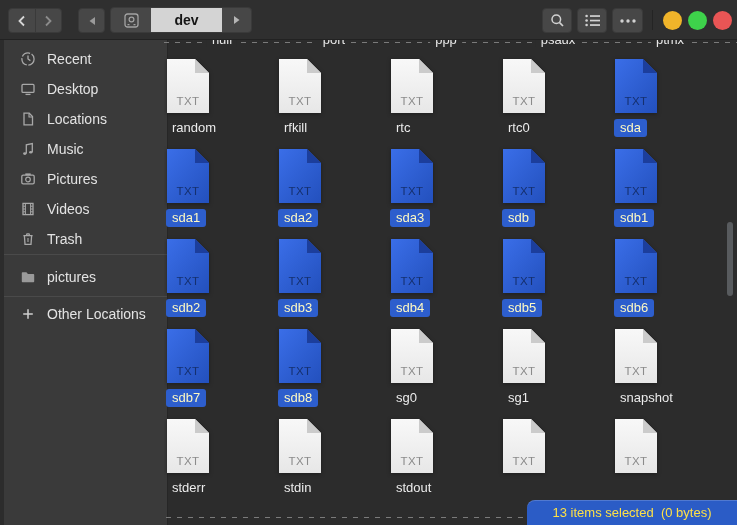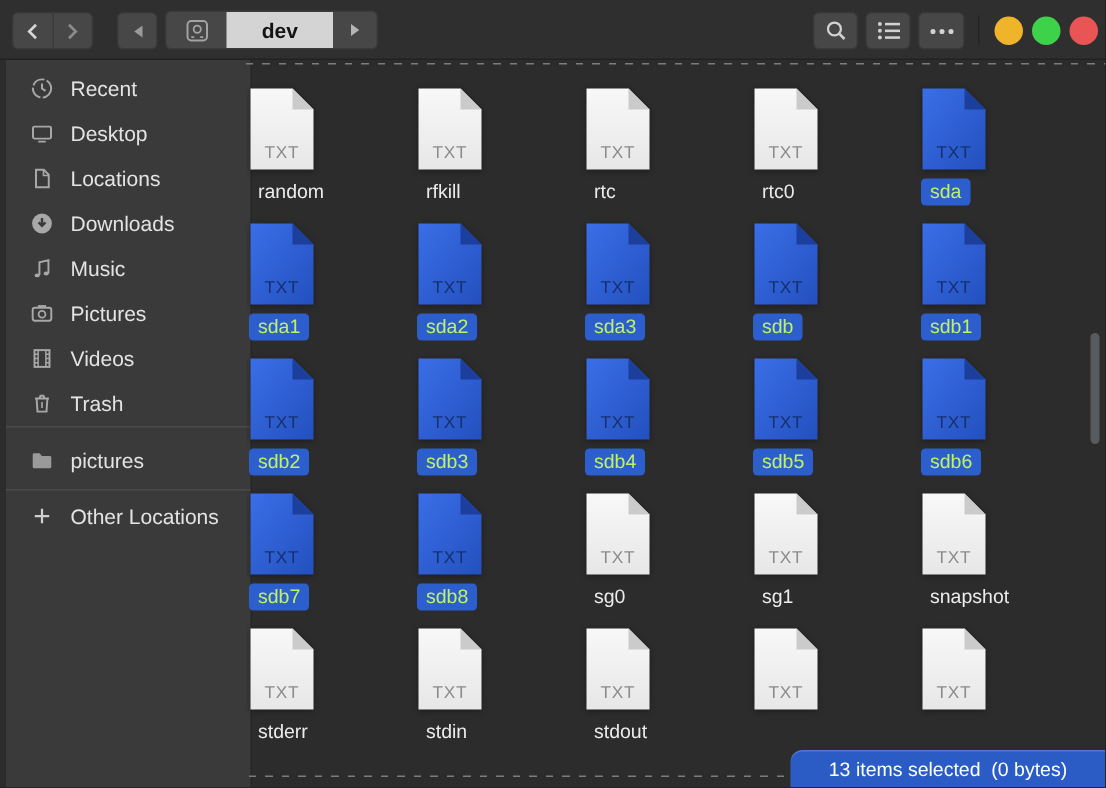--- a/index.html
+++ b/index.html
@@ -43,25 +43,25 @@
         align-items:flex-start;}
   .cell svg.doc{filter:drop-shadow(0 1px 2px rgba(0,0,0,.35));}
   .doc-body{fill:url(#gDocW);}
   .doc-fold{fill:#cbcbcb;}
   .doc-txt{fill:#8b8b8b;font-family:"Liberation Sans",sans-serif;font-size:11.5px;letter-spacing:.5px;}
   .cell.selected .doc-body{fill:url(#gDocB);}
   .cell.selected .doc-fold{fill:#1c3e9c;}
   .cell.selected .doc-txt{fill:#15306f;}
   .file-label{margin-top:5px;font-size:13px;line-height:16px;color:#ececec;white-space:nowrap;
               padding:1px 6px;border-radius:3px;}
-  .cell.selected .file-label{background:var(--selection);color:#bef264;}
+  .cell.selected .file-label{background:var(--selection);color:#fef9c3;}
   .file-label:empty{display:none;}
 
   .statusbar{position:absolute;left:363px;top:460px;width:210px;height:25px;
-             background:var(--status);border-top-left-radius:8px;color:#ffffff;font-size:13px;
+             background:var(--status);border-top-left-radius:8px;color:#fde047;font-size:13px;
              display:flex;align-items:center;justify-content:center;white-space:pre;z-index:3;
              box-shadow:inset 0 1px 0 rgba(255,255,255,.18);}
   .scrollthumb{position:absolute;left:563px;top:182px;width:6px;height:74px;background:#585b5e;
                border-radius:3px;z-index:4;}
 </style>
 </head>
 <body>
 
 <svg width="0" height="0" style="position:absolute">
   <defs>
@@ -169,29 +169,20 @@
           <svg width="16" height="16" viewBox="0 0 16 16">
             <path d="M4 2.2h5.2L12.5 5.5V13.8H4Z" fill="none" stroke="#a8a8a8" stroke-width="1.3"></path>
             <path d="M9 2.5V6h3.2" fill="none" stroke="#a8a8a8" stroke-width="1.1"></path>
           </svg>
         </span>
         <span>Locations</span>
       </div>
       <div class="side-item">
         <span class="icn">
           <svg width="16" height="16" viewBox="0 0 16 16">
-            <circle cx="8" cy="8" r="6.6" fill="#a8a8a8"></circle>
-            <path d="M8 4.4v5M5.7 7.3 8 9.6l2.3-2.3" fill="none" stroke="#3a3a3a" stroke-width="1.6"></path>
-          </svg>
-        </span>
-        <span>Downloads</span>
-      </div>
-      <div class="side-item">
-        <span class="icn">
-          <svg width="16" height="16" viewBox="0 0 16 16">
             <path d="M6.3 12.4V3.8l6-1.3v8.6" fill="none" stroke="#a8a8a8" stroke-width="1.3"></path>
             <ellipse cx="4.8" cy="12.6" rx="1.7" ry="1.3" fill="#a8a8a8"></ellipse>
             <ellipse cx="10.8" cy="11.3" rx="1.7" ry="1.3" fill="#a8a8a8"></ellipse>
           </svg>
         </span>
         <span>Music</span>
       </div>
       <div class="side-item">
         <span class="icn">
           <svg width="16" height="16" viewBox="0 0 16 16">
@@ -236,20 +227,27 @@
           <svg width="16" height="16" viewBox="0 0 16 16">
             <path d="M8 3.2v9.6M3.2 8h9.6" stroke="#cfcfcf" stroke-width="1.5"></path>
           </svg>
         </span>
         <span>Other Locations</span>
       </div>
     </div>
 
   <div class="content" id="content">
     <div class="dashline" style="left:0;top:2px;width:573px;"></div>
+    <div class="partialwrap" id="partials">
+        <span class="plabel" style="left: 58px;">null</span>
+        <span class="plabel" style="left: 170px;">port</span>
+        <span class="plabel" style="left: 282px;">ppp</span>
+        <span class="plabel" style="left: 394px;">psaux</span>
+        <span class="plabel" style="left: 506px;">ptmx</span>
+      </div>
     <div class="dashline" style="left:2px;top:477px;width:360px;"></div>
     <div class="statusbar">13 items selected  (0 bytes)</div>
     <div class="scrollthumb"></div>
   <div class="cell" style="left: 2px; top: 18px;">
         <svg class="doc" width="44" height="56" viewBox="0 0 44 56">
   <path class="doc-body" d="M1 1 H29 L43 15 V55 H1 Z"></path>
   <path class="doc-fold" d="M29 1 L43 15 H29 Z"></path>
   <text class="doc-txt" x="22" y="47" text-anchor="middle">TXT</text>
 </svg>
         <span class="file-label">random</span>

